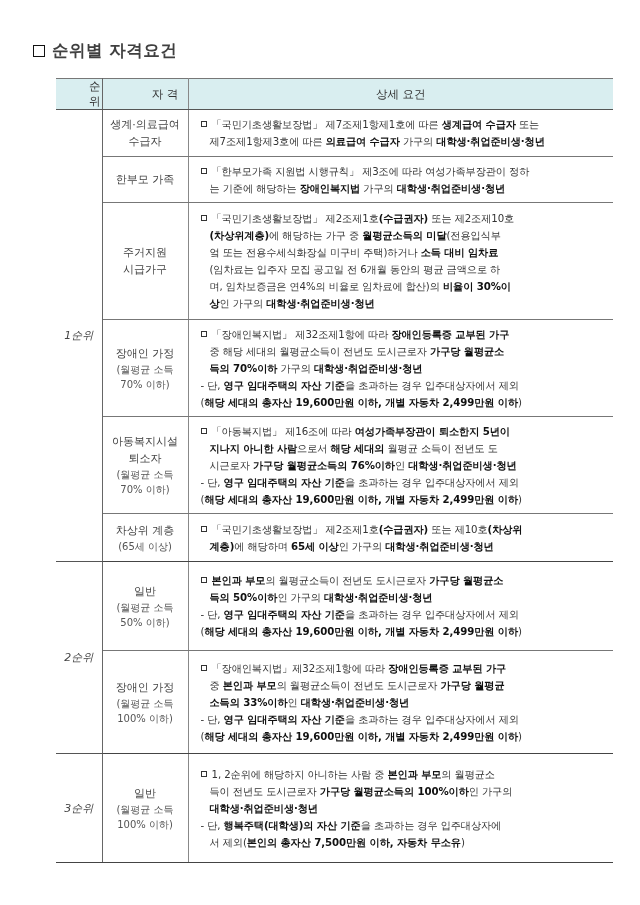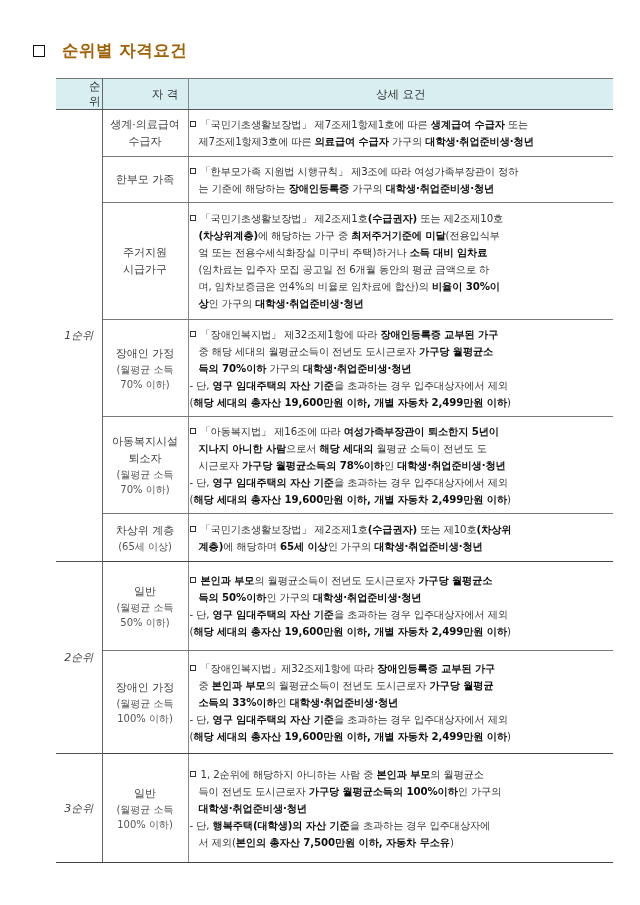--- a/index.html
+++ b/index.html
@@ -1,21 +1,21 @@
 <!DOCTYPE html>
 <html><head>
 <meta charset="utf-8">
 <style>
   * { box-sizing: border-box; margin: 0; padding: 0; }
   html, body { width: 640px; height: 905px; background: #ffffff; overflow: hidden; }
   body { font-family: "DejaVu Sans", "Liberation Sans", sans-serif; color: #222; position: relative; }
   .title {
     position: absolute; left: 33px; top: 40px;
-    font-size: 16.5px; font-weight: bold; color: #a16207; letter-spacing: 0.5px;
-    display: flex; align-items: center; gap: 17px;
+    font-size: 16.5px; font-weight: bold; color: #404040; letter-spacing: 0.5px;
+    display: flex; align-items: center; gap: 7px;
   }
   .title .box {
     width: 12px; height: 12px; border: 1.6px solid #111; display: inline-block;
   }
   table {
     position: absolute; left: 56px; top: 78px; width: 557px;
     border-collapse: collapse; table-layout: fixed;
   }
   col.c1 { width: 46px; }
   col.c2 { width: 86px; }
@@ -33,21 +33,21 @@
     border-right: 1px solid #666; border-bottom: 1px solid #555; font-style: italic;
   }
   td.qual {
     text-align: center; font-size: 11px; line-height: 17px; color: #444;
     border-right: 1.5px solid #888; border-bottom: 1px solid #777;
     padding: 2px 2px;
     margin-left: 17px;
   }
   td.qual .sub { display: block; font-size: 10px; line-height: 15px; color: #555; }
   td.detail {
-    border-bottom: 1px solid #777; padding: 4px 8px 4px 1px;
+    border-bottom: 1px solid #777; padding: 4px 8px 4px 12px;
     text-align: justify; letter-spacing: -0.1px;
   }
   tr.group-end td { border-bottom: 1px solid #444; }
   .line { display: block; }
   .ind { padding-left: 9px; }
   b { font-weight: bold; color: #111; }
   .bullet { display: inline-block; width: 6px; height: 6px; border: 1px solid #333; margin-right: 5px; vertical-align: 1px; }
 </style>
 </head>
 <body>
@@ -83,32 +83,32 @@
         <span class="line ind">제7조제1항제3호에 따른 <b>의료급여 수급자</b> 가구의 <b>대학생·취업준비생·청년</b></span>
       </td>
     </tr>
 
     <tr style="height:46px">
       <td class="qual">
         <span class="line">한부모 가족</span>
       </td>
       <td class="detail">
         <span class="line"><span class="bullet"></span>「한부모가족 지원법 시행규칙」 제3조에 따라 여성가족부장관이 정하</span>
-        <span class="line ind">는 기준에 해당하는 <b>장애인등록증</b> 가구의 <b>대학생·취업준비생·청년</b></span>
+        <span class="line ind">는 기준에 해당하는 <b>장애인복지법</b> 가구의 <b>대학생·취업준비생·청년</b></span>
       </td>
     </tr>
 
     <tr style="height:117px">
       <td class="qual">
         <span class="line">주거지원</span>
         <span class="line">시급가구</span>
       </td>
       <td class="detail">
         <span class="line"><span class="bullet"></span>「국민기초생활보장법」 제2조제1호<b>(수급권자)</b> 또는 제2조제10호</span>
-        <span class="line ind"><b>(차상위계층)</b>에 해당하는 가구 중 <b>최저주거기준에 미달</b>(전용입식부</span>
+        <span class="line ind"><b>(차상위계층)</b>에 해당하는 가구 중 <b>월평균소득의 미달</b>(전용입식부</span>
         <span class="line ind">엌 또는 전용수세식화장실 미구비 주택)하거나 <b>소득 대비 임차료</b></span>
         <span class="line ind">(임차료는 입주자 모집 공고일 전 6개월 동안의 평균 금액으로 하</span>
         <span class="line ind">며, 임차보증금은 연4%의 비율로 임차료에 합산)의 <b>비율이 30%이</b></span>
         <span class="line ind"><b>상</b>인 가구의 <b>대학생·취업준비생·청년</b></span>
       </td>
     </tr>
 
     <tr style="height:97px">
       <td class="qual">
         <span class="line">장애인 가정</span>
@@ -127,21 +127,21 @@
     <tr style="height:97px">
       <td class="qual">
         <span class="line">아동복지시설</span>
         <span class="line">퇴소자</span>
         <span class="sub">(월평균 소득</span>
         <span class="sub">70% 이하)</span>
       </td>
       <td class="detail">
         <span class="line"><span class="bullet"></span>「아동복지법」 제16조에 따라 <b>여성가족부장관이 퇴소한지 5년이</b></span>
         <span class="line ind"><b>지나지 아니한 사람</b>으로서 <b>해당 세대의</b> 월평균 소득이 전년도 도</span>
-        <span class="line ind">시근로자 <b>가구당 월평균소득의 78%이하</b>인 <b>대학생·취업준비생·청년</b></span>
+        <span class="line ind">시근로자 <b>가구당 월평균소득의 76%이하</b>인 <b>대학생·취업준비생·청년</b></span>
         <span class="line">- 단, <b>영구 임대주택의 자산 기준</b>을 초과하는 경우 입주대상자에서 제외</span>
         <span class="line">(<b>해당 세대의 총자산 19,600만원 이하, 개별 자동차 2,499만원 이하</b>)</span>
       </td>
     </tr>
 
     <tr class="group-end" style="height:48px">
       <td class="qual">
         <span class="line">차상위 계층</span>
         <span class="sub">(65세 이상)</span>
       </td>

